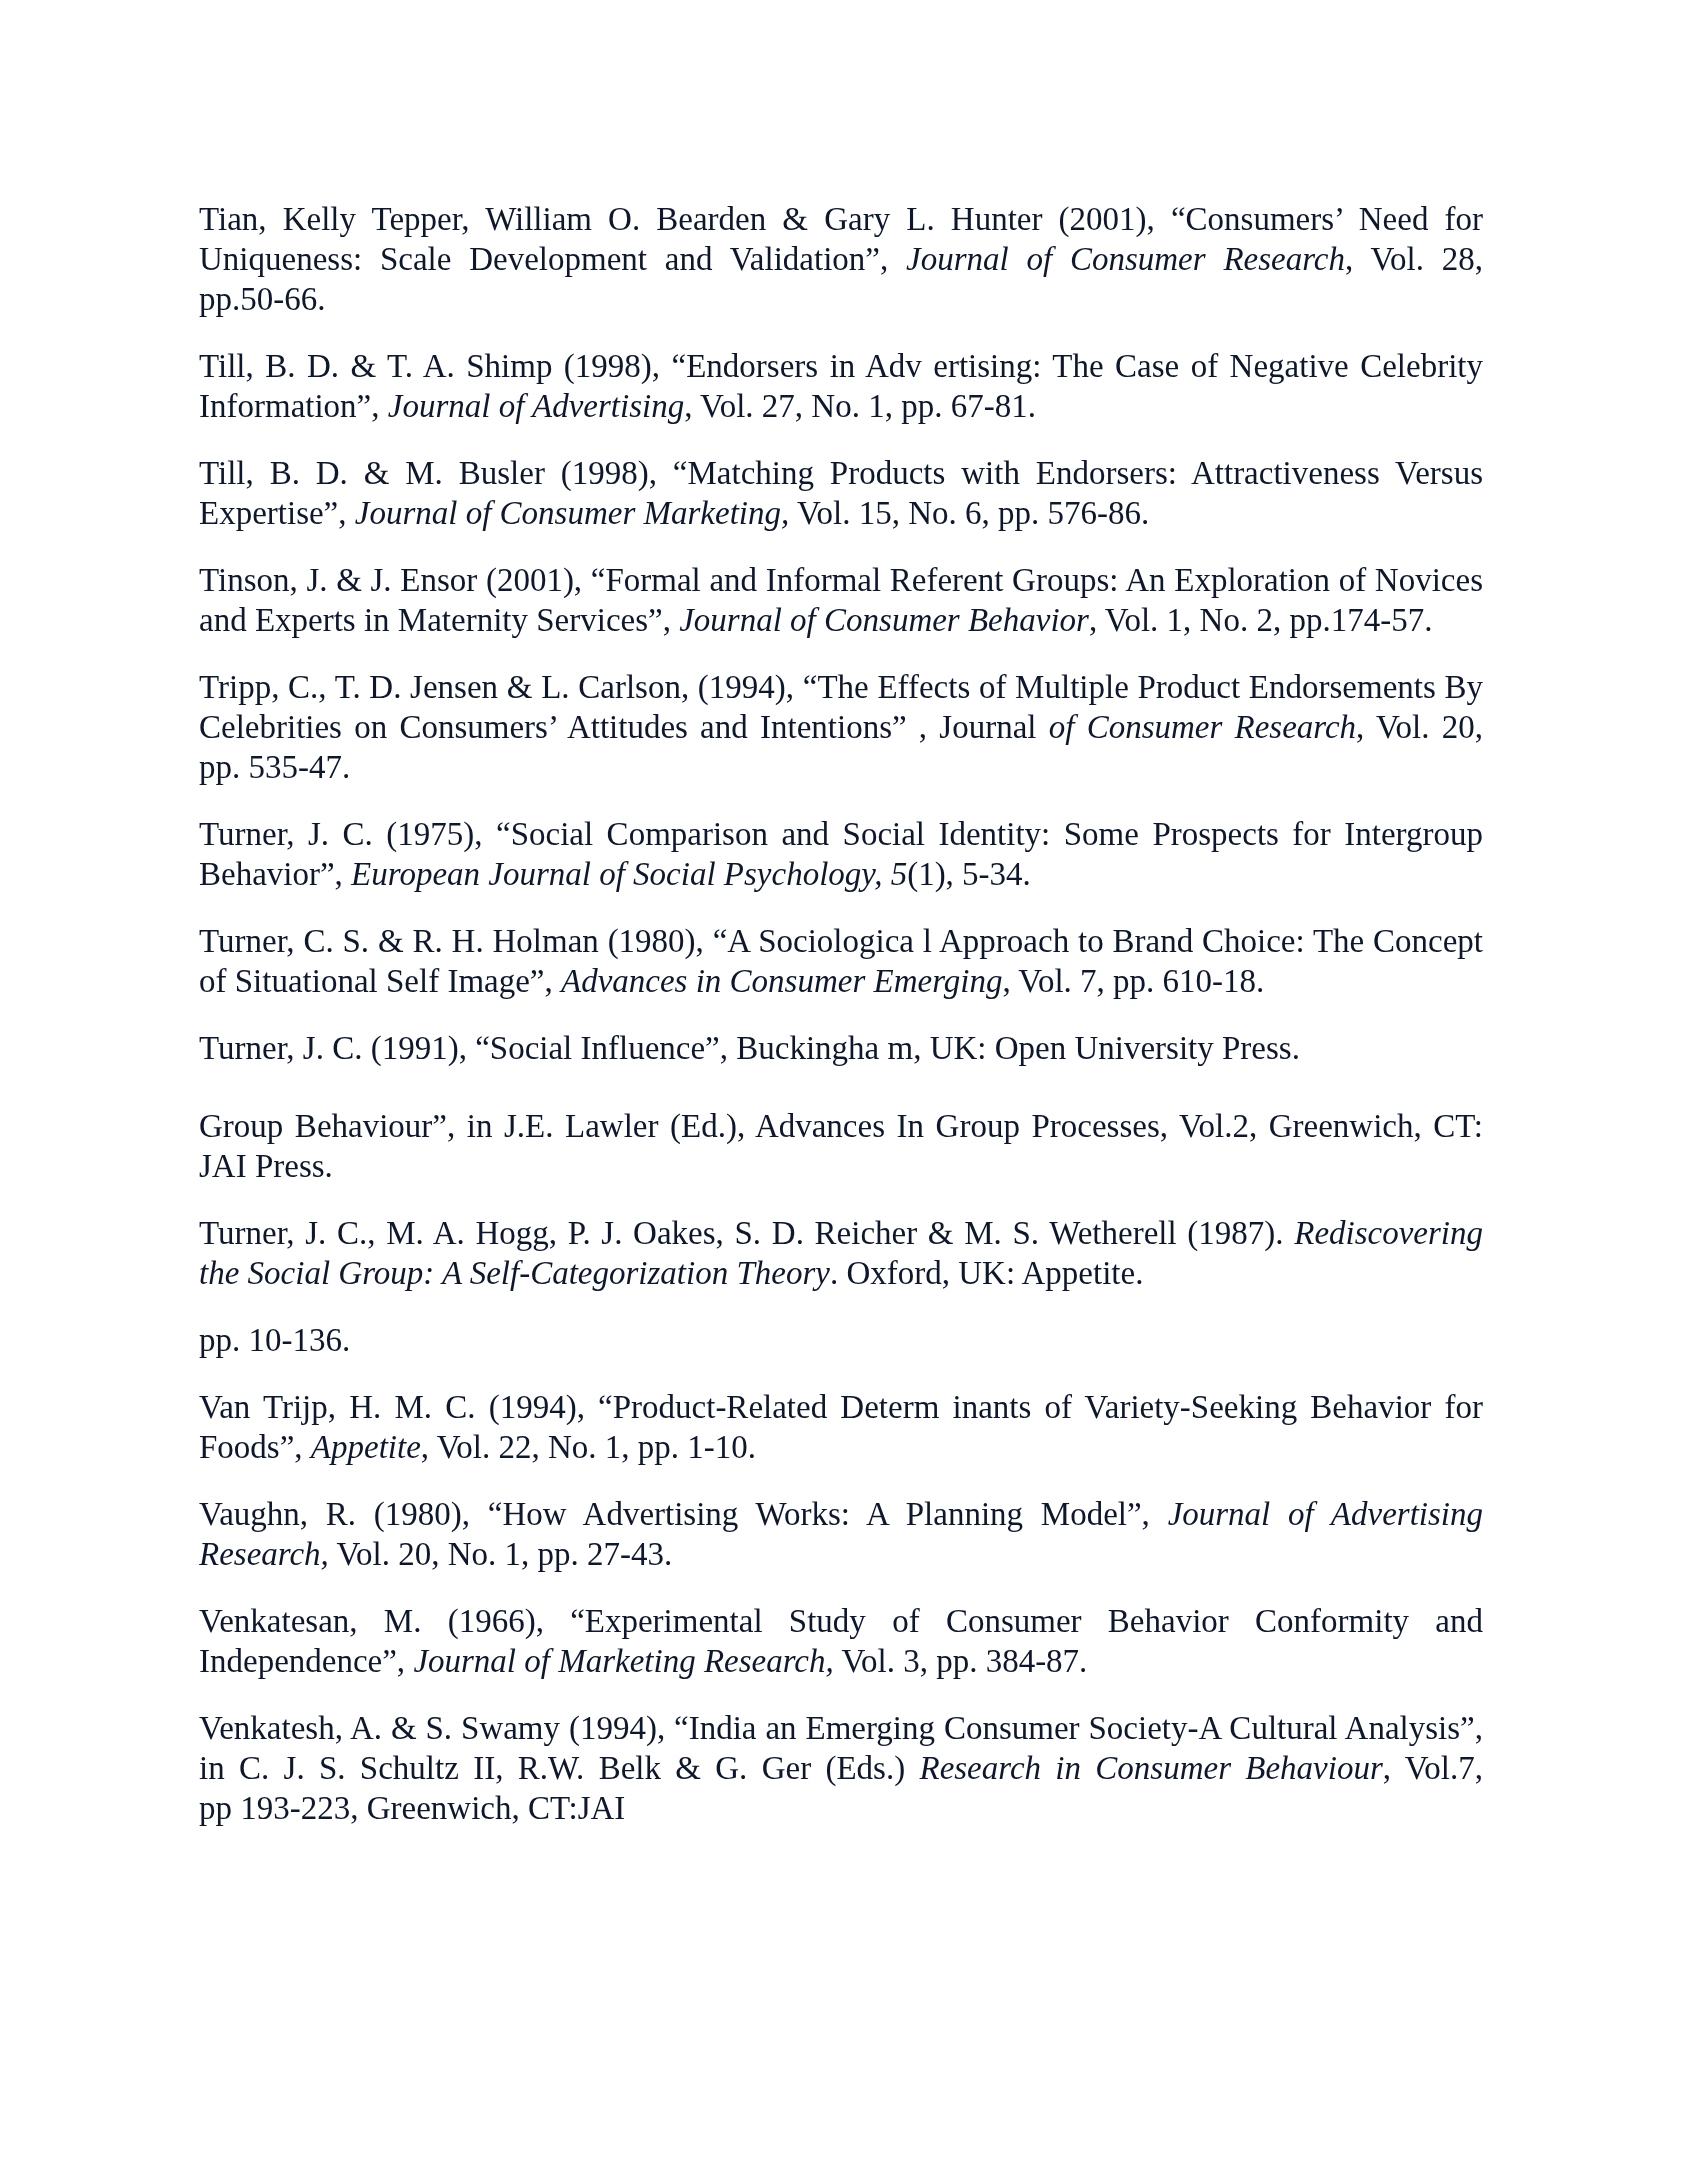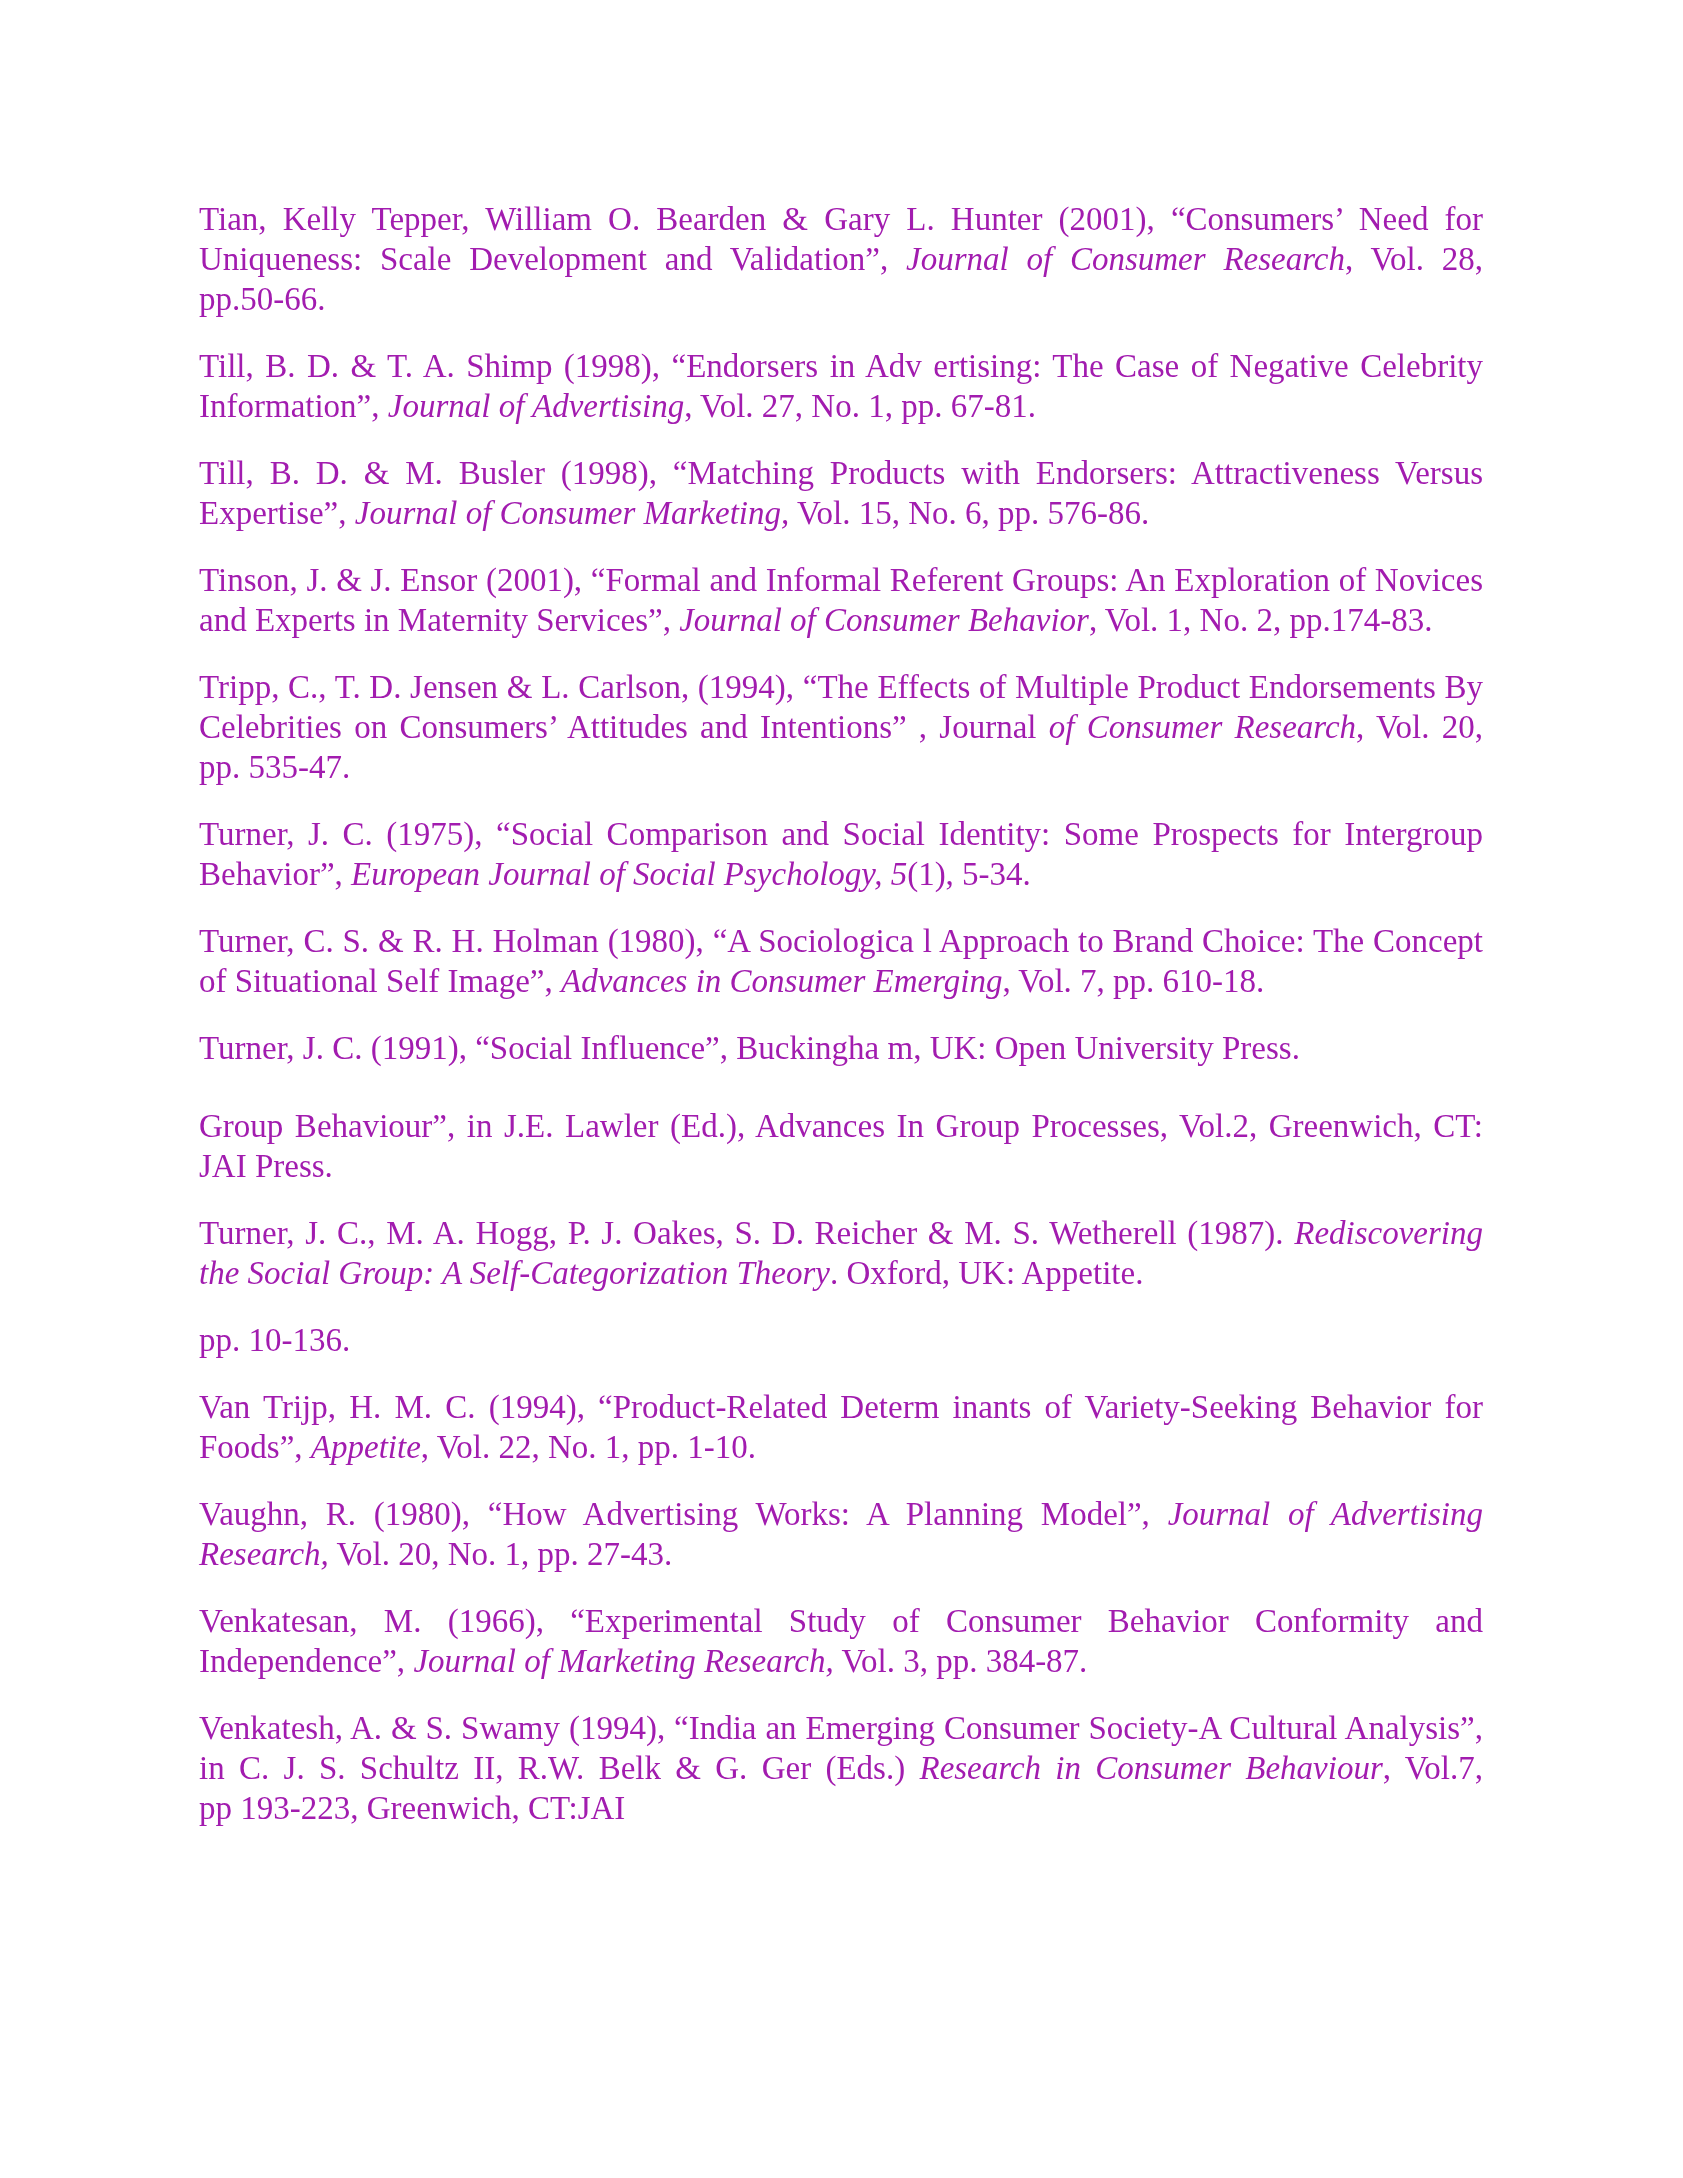--- a/index.html
+++ b/index.html
@@ -1,20 +1,20 @@
 <!DOCTYPE html>
 <html><head>
 <meta charset="utf-8">
 <style>
   html, body { margin: 0; padding: 0; background: #ffffff; }
   body { width: 1683px; height: 2178px; position: relative; overflow: hidden; }
   .page {
     position: absolute; left: 199px; top: 199px; width: 1284px;
     font-family: "Liberation Serif", "DejaVu Serif", serif;
-    font-size: 33px; color: #a21caf;
+    font-size: 33px; color: #0f172a;
   }
   .ref { margin: 0 0 27px 0; }
   .ref.extra-gap { margin-bottom: 38px; }
   .line {
     display: block; height: 40px; line-height: 40px; white-space: nowrap;
     text-align: justify; text-align-last: justify;
   }
   .line.last { text-align: right; text-align-last: left; }
   .it { font-style: italic; }
 </style>
@@ -34,21 +34,21 @@
     <div class="line last"><span>Information”, </span><span class="it">Journal of Advertising</span><span>, Vol. 27, No. 1, pp. 67-81.</span></div>
   </div>
 
   <div class="ref">
     <div class="line"><span>Till, B. D. &amp; M. Busler (1998), “Matching Products with Endorsers: Attractiveness Versus</span></div>
     <div class="line last"><span>Expertise”, </span><span class="it">Journal of Consumer Marketing,</span><span> Vol. 15, No. 6, pp. 576-86.</span></div>
   </div>
 
   <div class="ref">
     <div class="line"><span>Tinson, J. &amp; J. Ensor (2001), “Formal and Informal Referent Groups: An Exploration of Novices</span></div>
-    <div class="line last"><span>and Experts in Maternity Services”, </span><span class="it">Journal of Consumer Behavior</span><span>, Vol. 1, No. 2, pp.174-83.</span></div>
+    <div class="line last"><span>and Experts in Maternity Services”, </span><span class="it">Journal of Consumer Behavior</span><span>, Vol. 1, No. 2, pp.174-57.</span></div>
   </div>
 
   <div class="ref">
     <div class="line"><span>Tripp, C., T. D. Jensen &amp; L. Carlson, (1994), “The Effects of Multiple Product Endorsements By</span></div>
     <div class="line"><span>Celebrities on Consumers’ Attitudes and Intentions” , Journal </span><span class="it">of Consumer Research</span><span>, Vol. 20,</span></div>
     <div class="line last"><span>pp. 535-47.</span></div>
   </div>
 
   <div class="ref">
     <div class="line"><span>Turner, J. C. (1975), “Social Comparison and Social Identity: Some Prospects for Intergroup</span></div>

